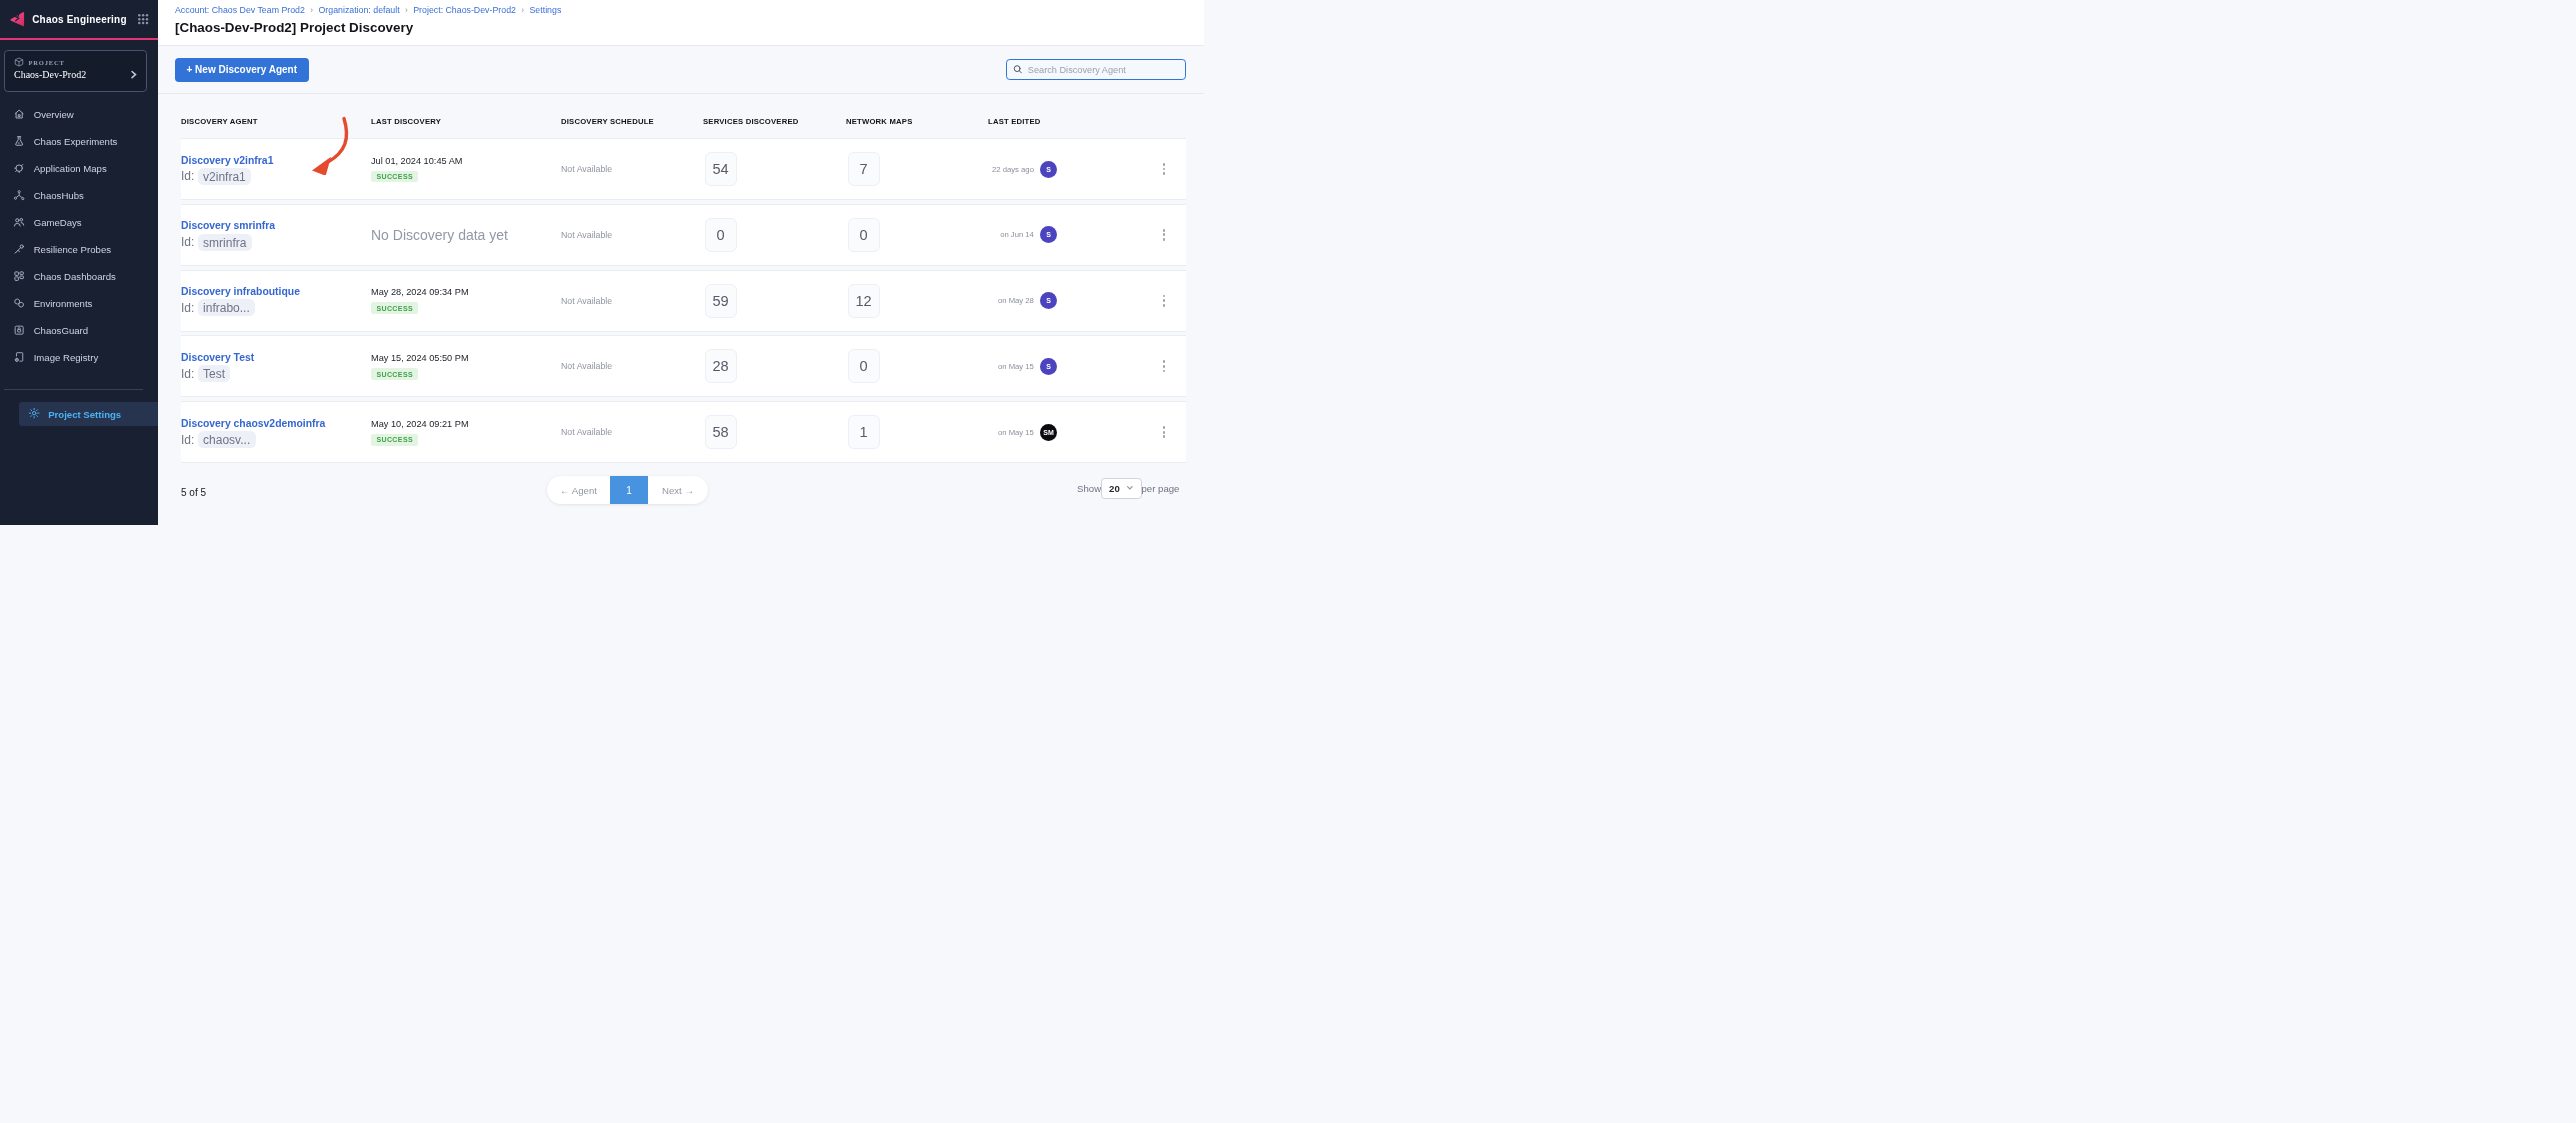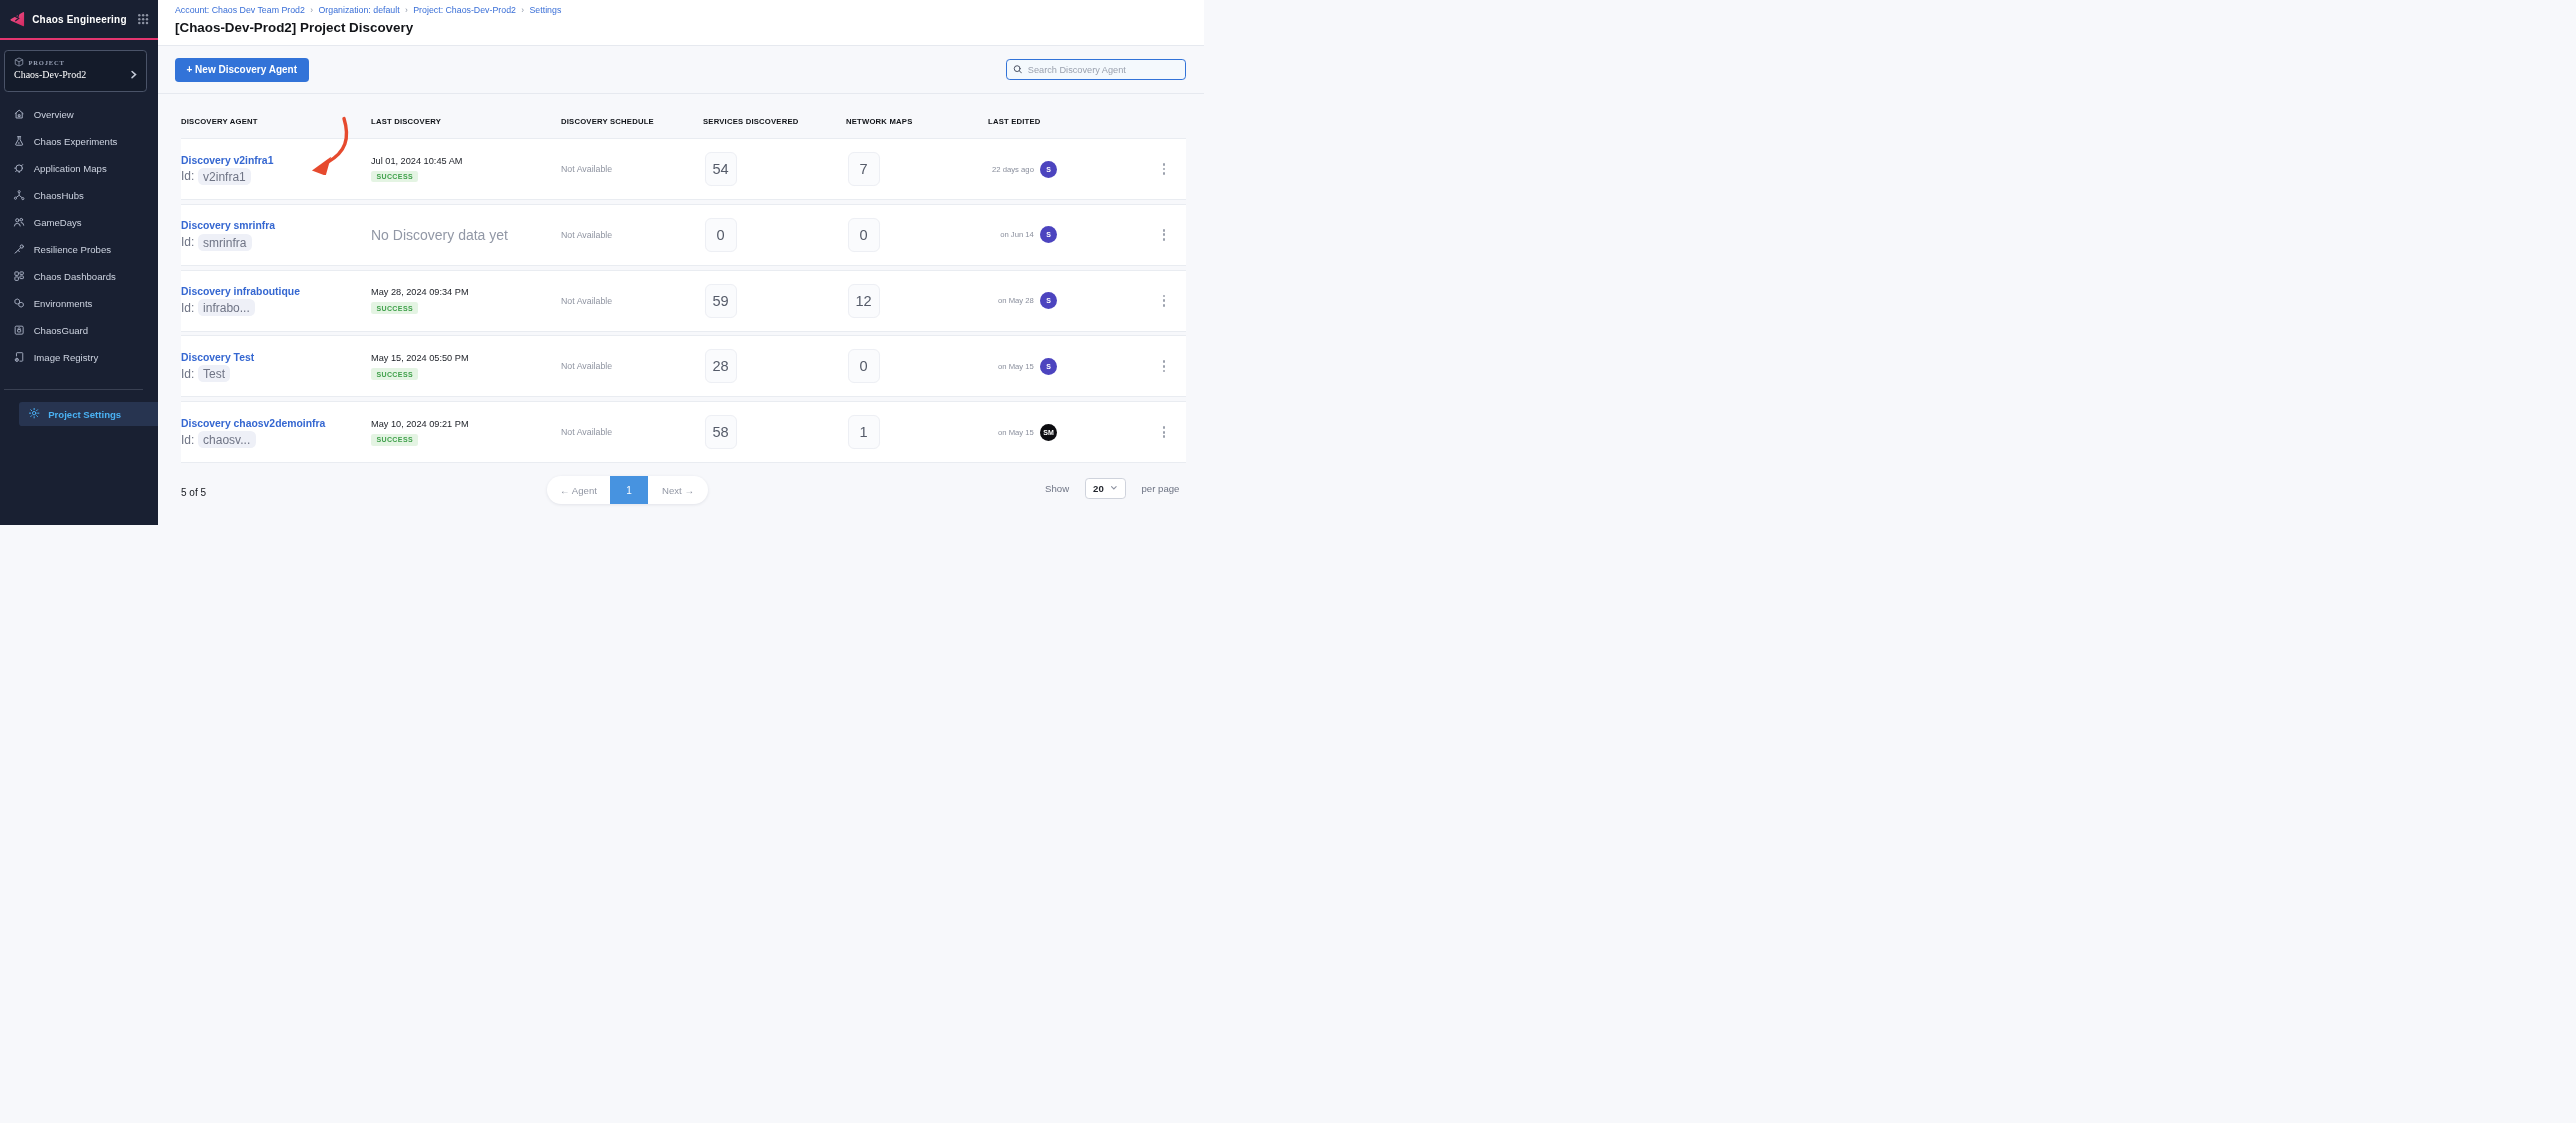--- a/index.html
+++ b/index.html
@@ -65,21 +65,21 @@
   .kebab i { width:2.7px; height:2.7px; border-radius:50%; background:#9ba1ad; display:block; }
 
   
   .pagination-row { position:relative; height:57px; }
   .page-count { position:absolute; left:23px; top:20px; font-size:10px; color:#17191f; }
   .pager { position:absolute; left:389px; top:9.2px; width:161px; height:28px; background:#ffffff; border-radius:14px; box-shadow:0 0.8px 3.1px rgba(20,30,60,.10); display:flex; align-items:center; overflow:hidden; }
   .pager button { border:none; background:transparent; font-family:inherit; font-size:9.6px; color:#9297a4; cursor:pointer; height:28px; }
   .pager .prev { width:63px; }
   .pager .page-active { width:38px; background:#4793e0; color:#ffffff; font-size:10px; }
   .pager .next { width:60px; }
-  .show-group { position:absolute; right:24.6px; top:10.7px; display:flex; align-items:center; gap:16px; font-size:9.6px; color:#6d7383; }
+  .show-group { position:absolute; right:24.6px; top:10.7px; display:flex; align-items:center; gap:0; font-size:9.6px; color:#6d7383; }
   .pp-select { display:flex; align-items:center; gap:6.1px; border:0.8px solid #cfd3dc; border-radius:3.8px; background:#fff; height:21px; padding:0 7px; cursor:pointer; color:#23262e; font-weight:bold; font-size:9.6px; }
 
   
   .annot-arrow { position:absolute; left:147px; top:114px; pointer-events:none; }
 </style>
 </head>
 <body>
 
 <div class="app">
 

